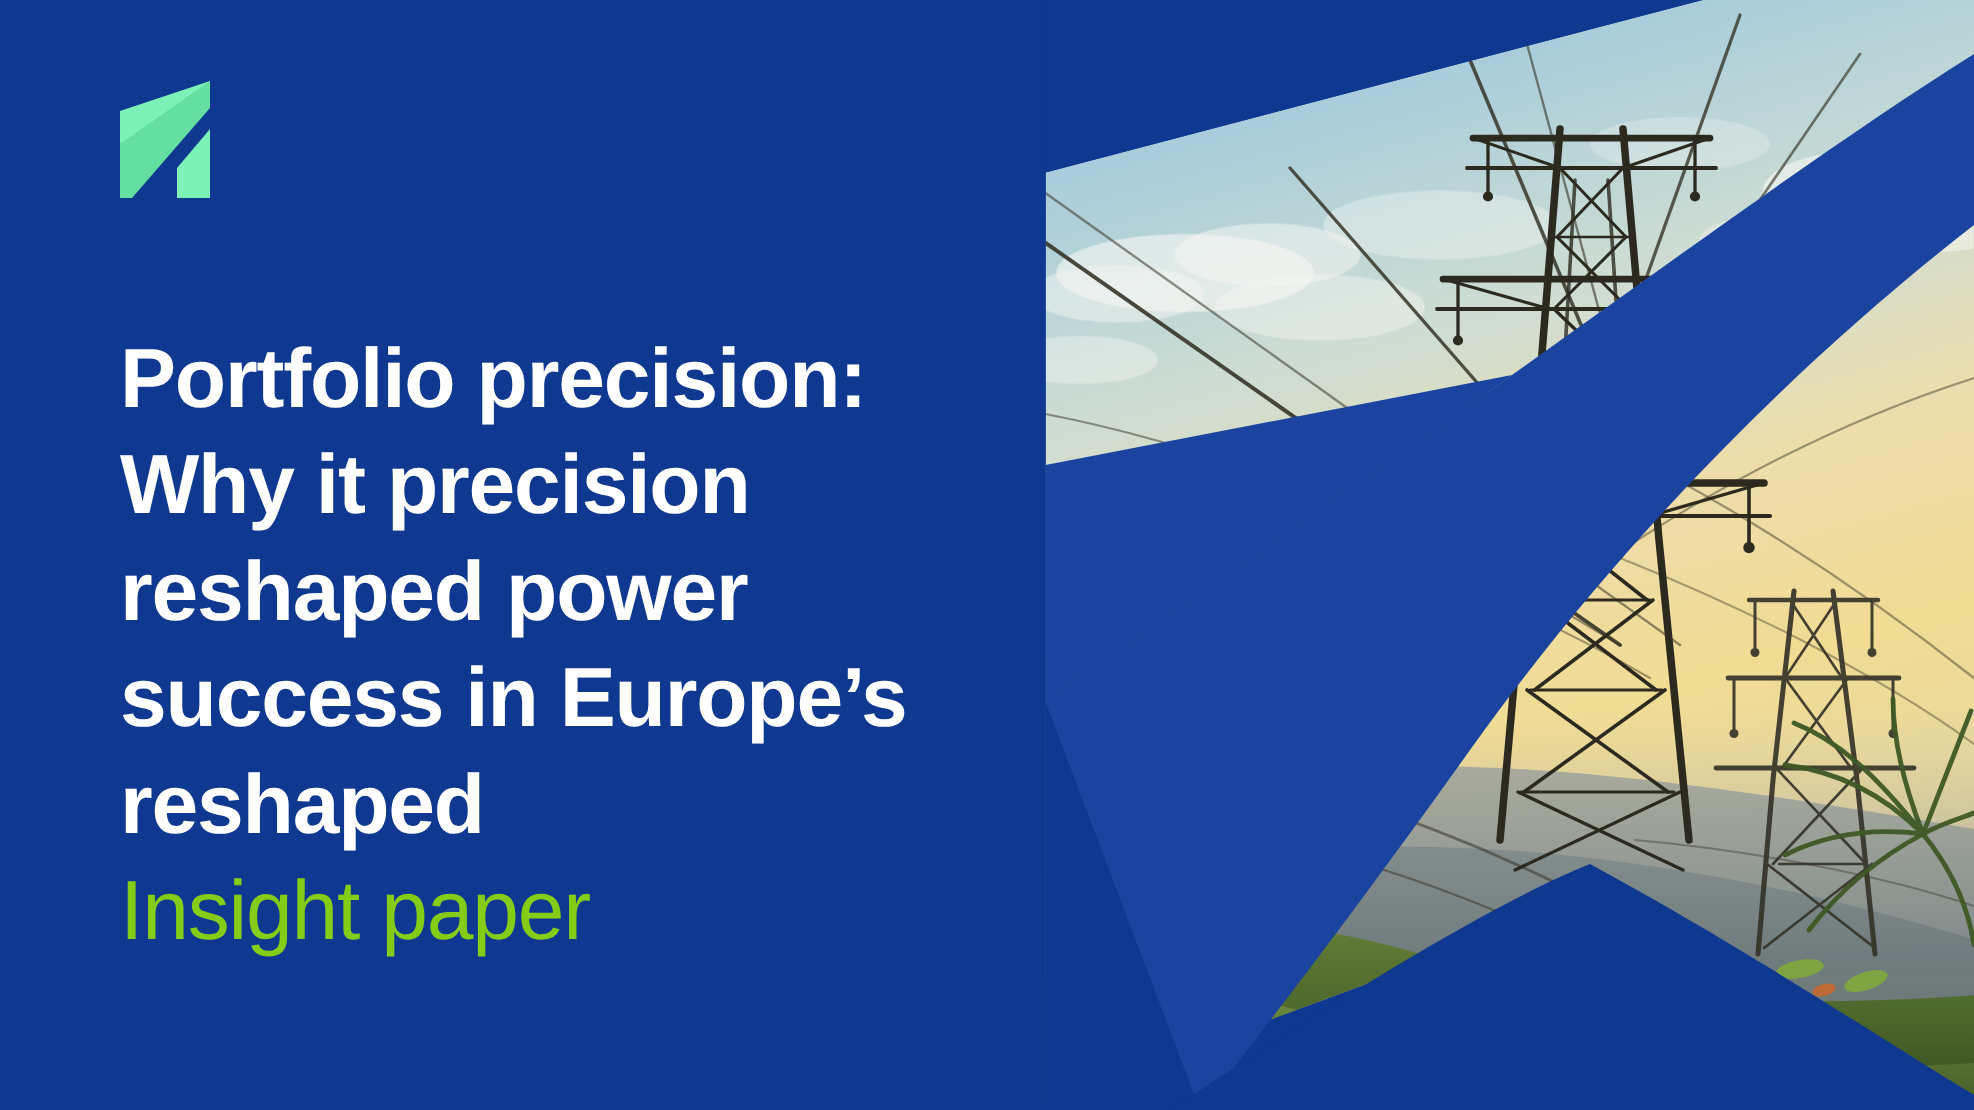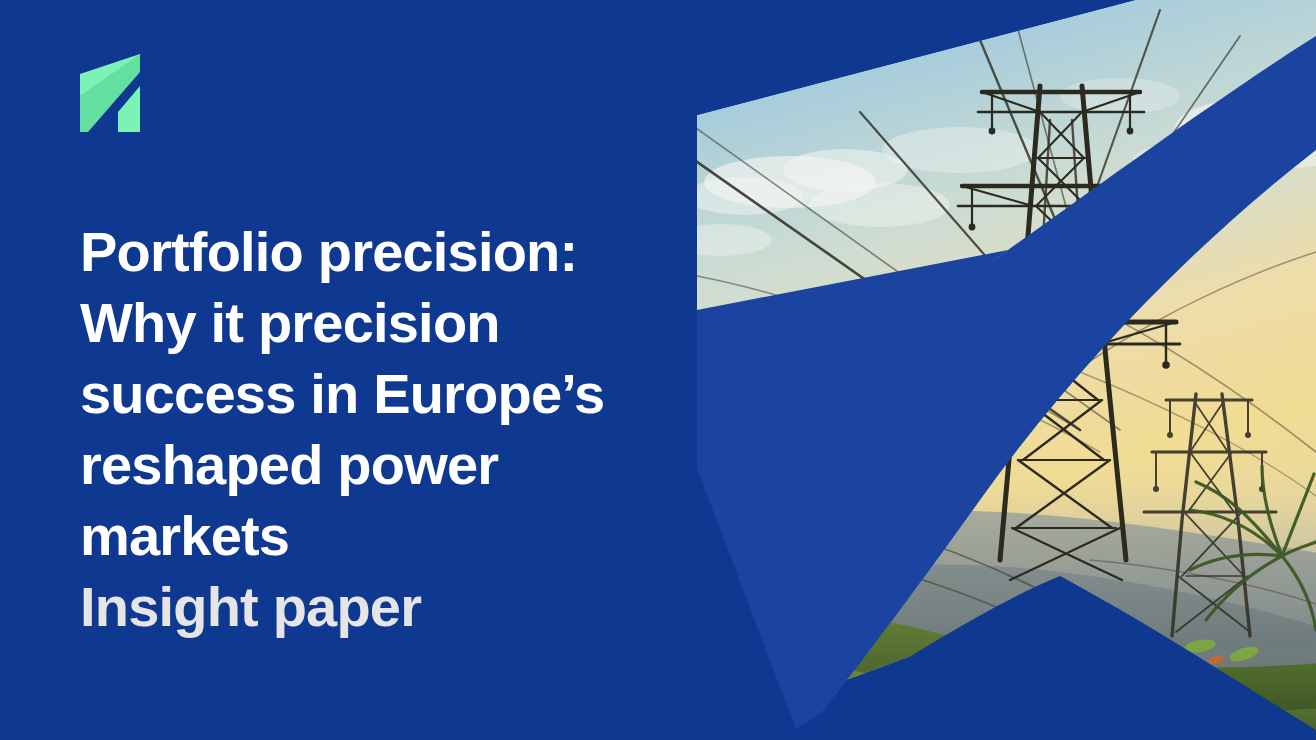--- a/index.html
+++ b/index.html
@@ -69,22 +69,22 @@
     line-height: 71px;
     font-weight: bold;
     color: #ffffff;
     letter-spacing: -0.8px;
     white-space: pre;
   }
   .subtitle-line {
     display: block;
     font-size: 56px;
     line-height: 71px;
-    font-weight: bold;
-    color: #e5e5e5;
+    font-weight: normal;
+    color: #84cc16;
     letter-spacing: -0.8px;
     white-space: pre;
   }
 </style>
 </head>
 <body>
 
 <div id="cover">
 
   <svg id="artwork" viewBox="0 0 1316 740" width="1316" height="740" xmlns="http://www.w3.org/2000/svg" aria-hidden="true">
@@ -337,20 +337,20 @@
       <path d="M 40,60 L 62,34 L 62,80 L 40,80 Z" fill="#7df2b7"></path>
     </svg>
     <div id="logo-wordmark">
     </div>
   </div>
 
   <div id="headline-block">
     <h1 style="margin:0;">
       <span class="headline-line">Portfolio precision:</span>
       <span class="headline-line">Why it precision</span>
+      <span class="headline-line">reshaped power</span>
       <span class="headline-line">success in Europe’s</span>
-      <span class="headline-line">reshaped power</span>
-      <span class="headline-line">markets</span>
+      <span class="headline-line">reshaped</span>
     </h1>
     <div class="subtitle-line">Insight paper</div>
   </div>
 
 </div>
 
 </body></html>

